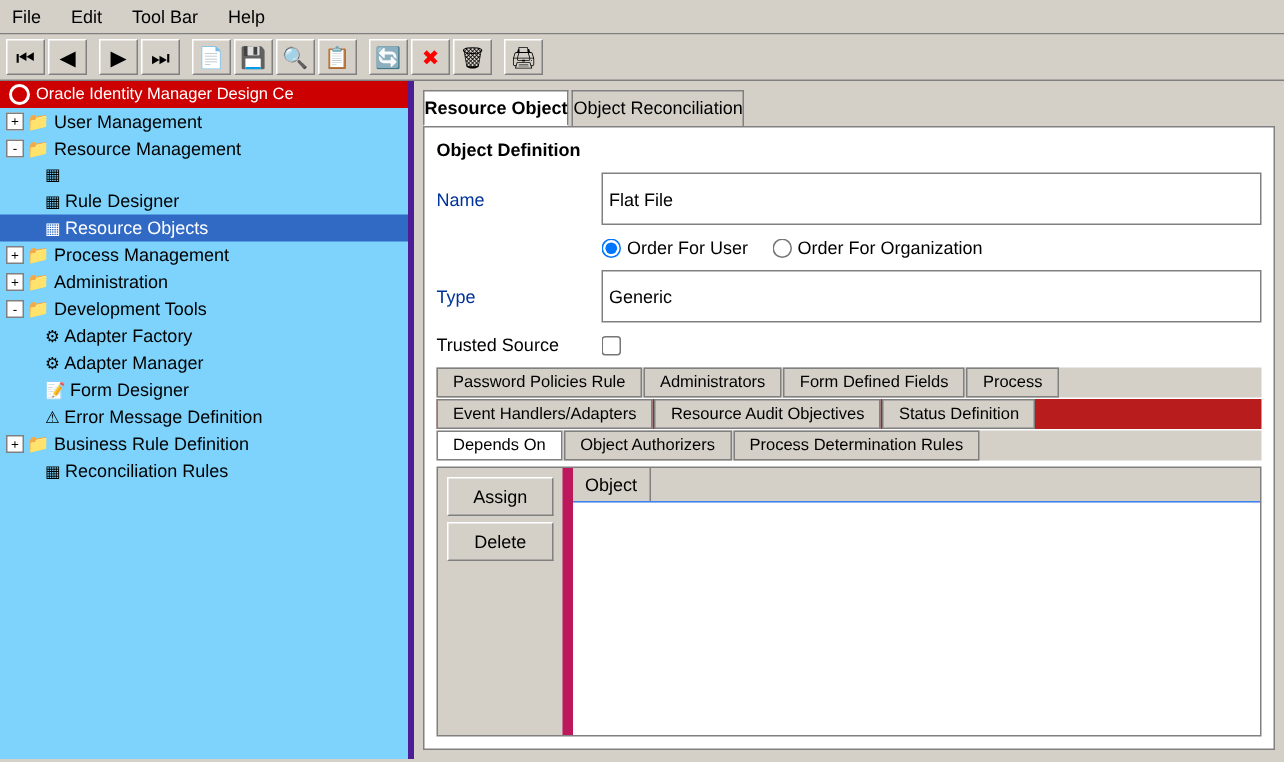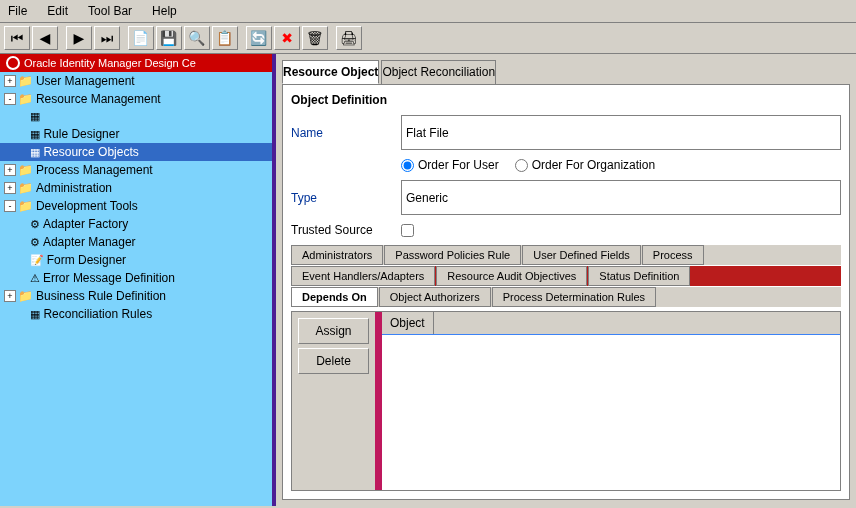--- a/index.html
+++ b/index.html
@@ -181,21 +181,21 @@
     .sub-tab {
       padding: 3px 10px;
       background: #d4d0c8;
       border: 1px solid #808080;
       cursor: pointer;
       font-size: 11px;
       margin-right: 1px;
     }
     .sub-tab.active {
       background: #ffffff;
-      font-weight: bold;
+      font-weight: normal;
     }
     .sub-tab-row2 {
       display: flex;
       gap: 0;
       background: #b91c1c;
       margin-top: 1px;
     }
     .sub-tab-row3 {
       display: flex;
       gap: 0;
@@ -407,23 +407,23 @@
         <span class="form-label" style="color:#003399;">Type</span>
         <input class="form-input" type="text" value="Generic" style="">
       </div>
 
       <div class="checkbox-row">
         <span class="checkbox-label">Trusted Source</span>
         <input type="checkbox" style="">
       </div>
 
       <div class="sub-tab-row">
+        <div class="sub-tab">Password Policies Rule</div>
         <div class="sub-tab">Administrators</div>
-        <div class="sub-tab">Password Policies Rule</div>
-        <div class="sub-tab">User Defined Fields</div>
+        <div class="sub-tab">Form Defined Fields</div>
         <div class="sub-tab">Process</div>
       </div>
 
       <div class="sub-tab-row2">
         <div class="sub-tab">Event Handlers/Adapters</div>
         <div class="sub-tab">Resource Audit Objectives</div>
         <div class="sub-tab">Status Definition</div>
       </div>
 
       <div class="sub-tab-row3">

